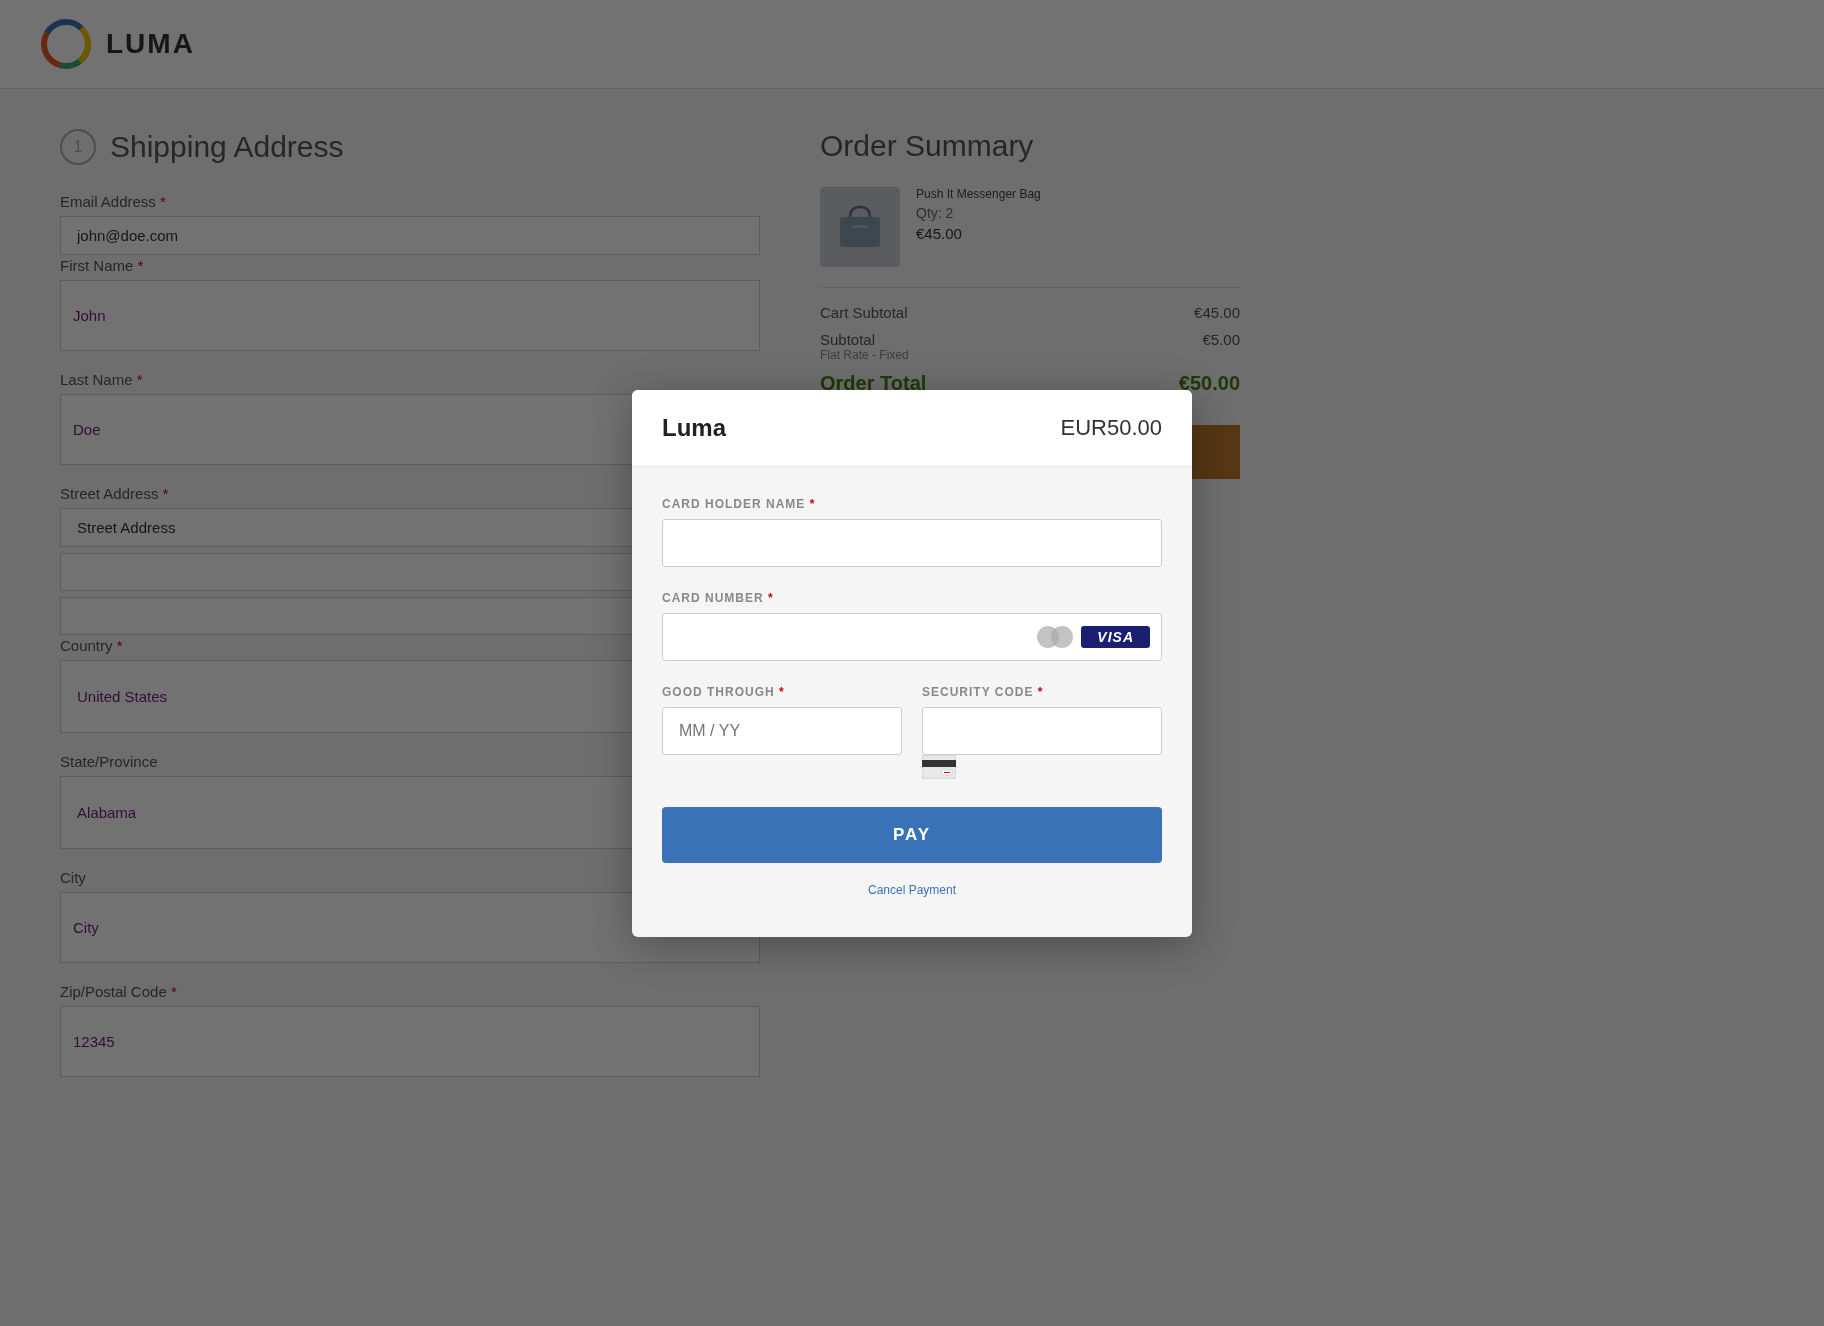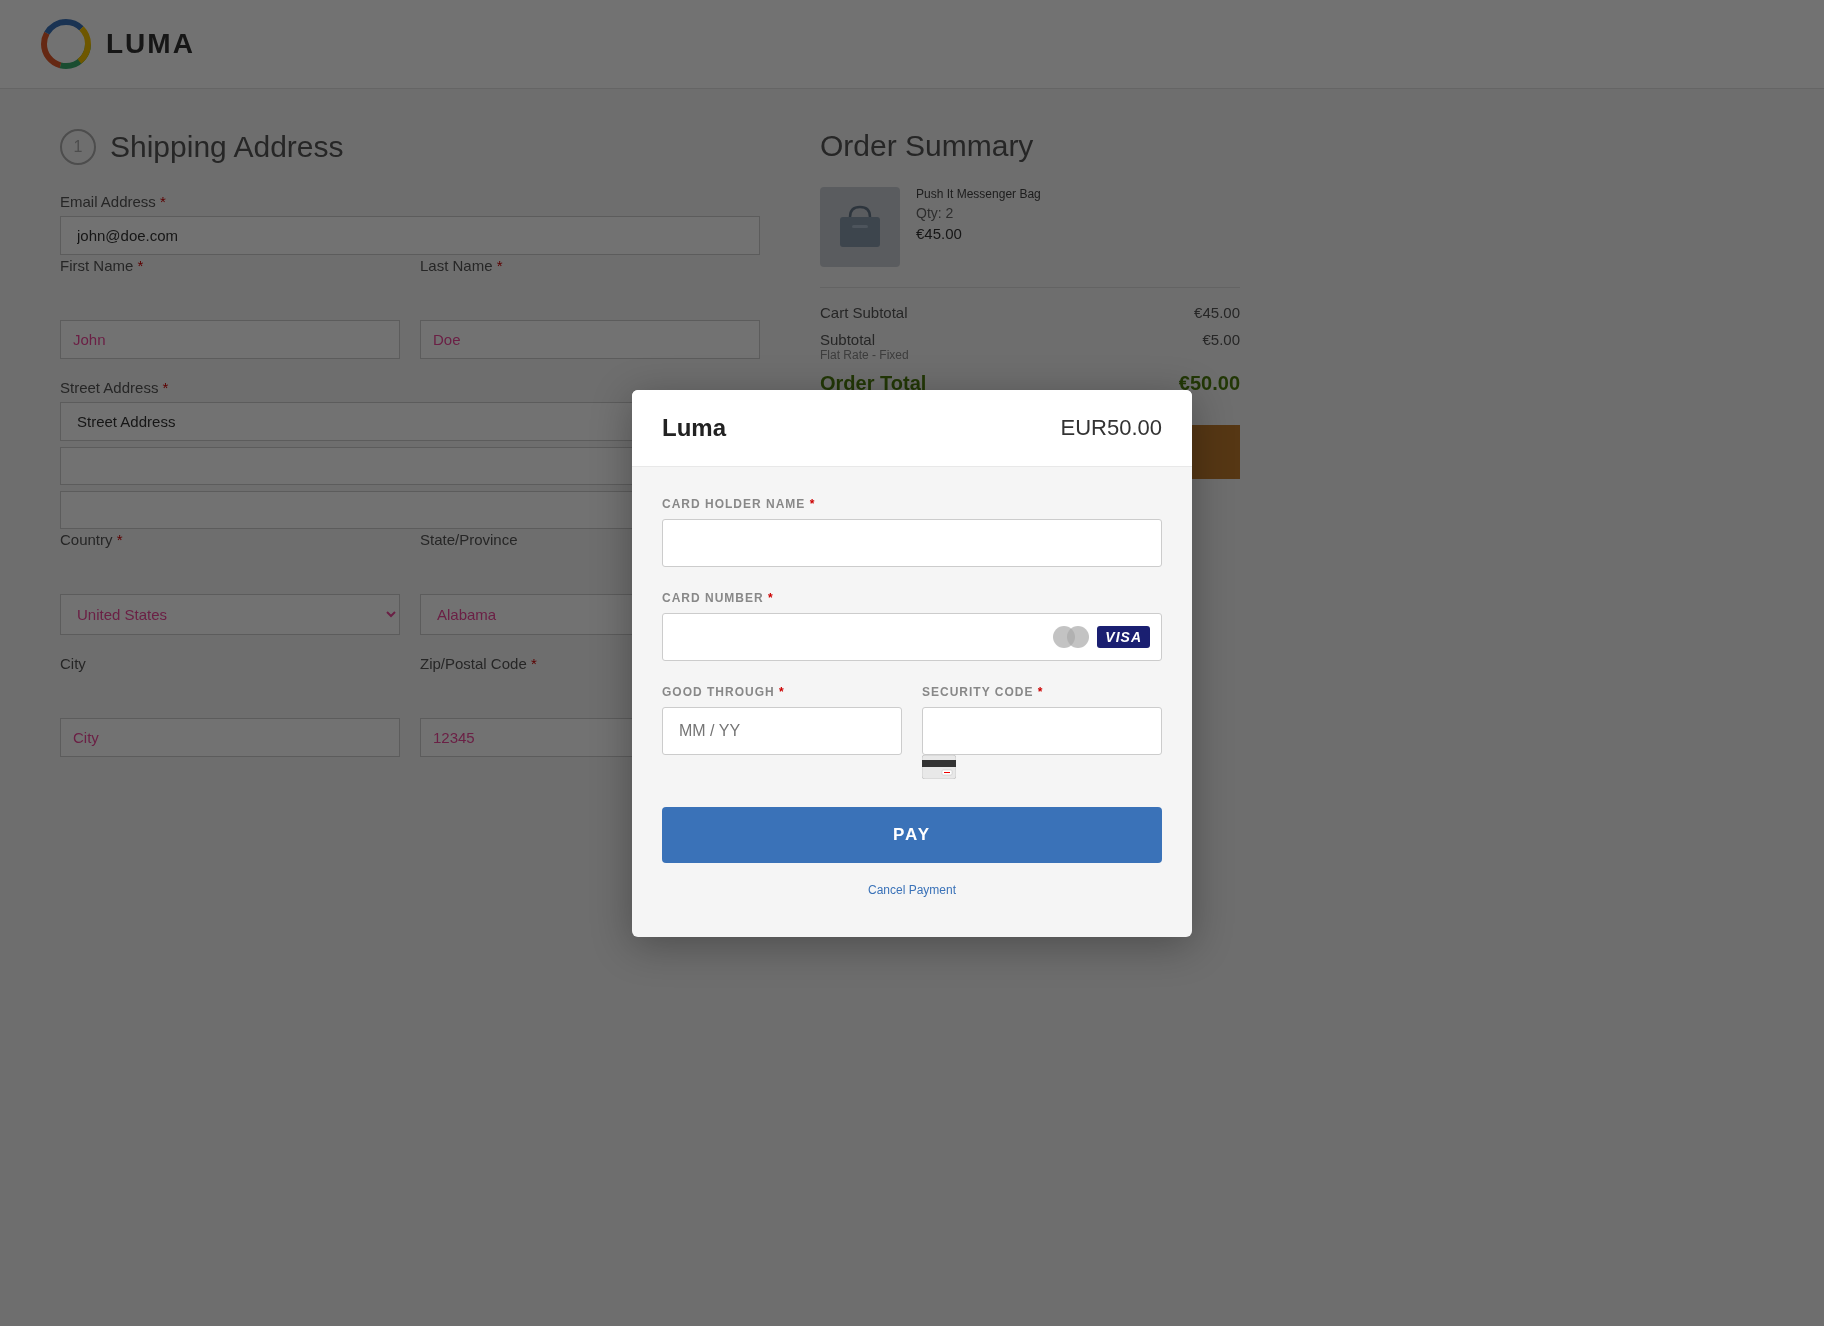--- a/index.html
+++ b/index.html
@@ -103,45 +103,45 @@
       border: 1px solid #ccc;
       background: #fff;
       font-size: 15px;
       color: #333;
     }
 
     .form-two-col {
       display: flex;
       gap: 20px;
       margin-bottom: 20px;
+      flex-direction: column;
     }
 
     .form-two-col > div {
       flex: 1;
     }
 
     .form-two-col label {
       display: block;
       font-size: 15px;
       color: #555;
       margin-bottom: 6px;
     }
 
     .form-two-col label .req {
       color: #c00;
     }
 
     .form-two-col input, .form-two-col select {
       width: 100%;
-      padding: 10px 12px;
+      padding: 26px 12px;
       border: 1px solid #ccc;
       background: #fff;
       font-size: 15px;
-      color: #ec4899;
-      margin-top: 40px;
+      color: #701a75;
     }
 
     .street-extra {
       width: 100%;
       height: 38px;
       border: 1px solid #ccc;
       background: #fff;
       margin-top: 6px;
     }
 
@@ -353,21 +353,21 @@
       opacity: 0.7;
       margin-left: -8px;
     }
 
     .visa-badge {
       background: #1a1f71;
       color: #fff;
       font-size: 14px;
       font-weight: 900;
       font-style: italic;
-      padding: 3px 8px;
+      padding: 3px 16px;
       border-radius: 3px;
       letter-spacing: 1px;
     }
 
     .security-input-wrapper {
       position: relative;
     }
 
     .security-input-wrapper input {
       padding-right: 50px;

